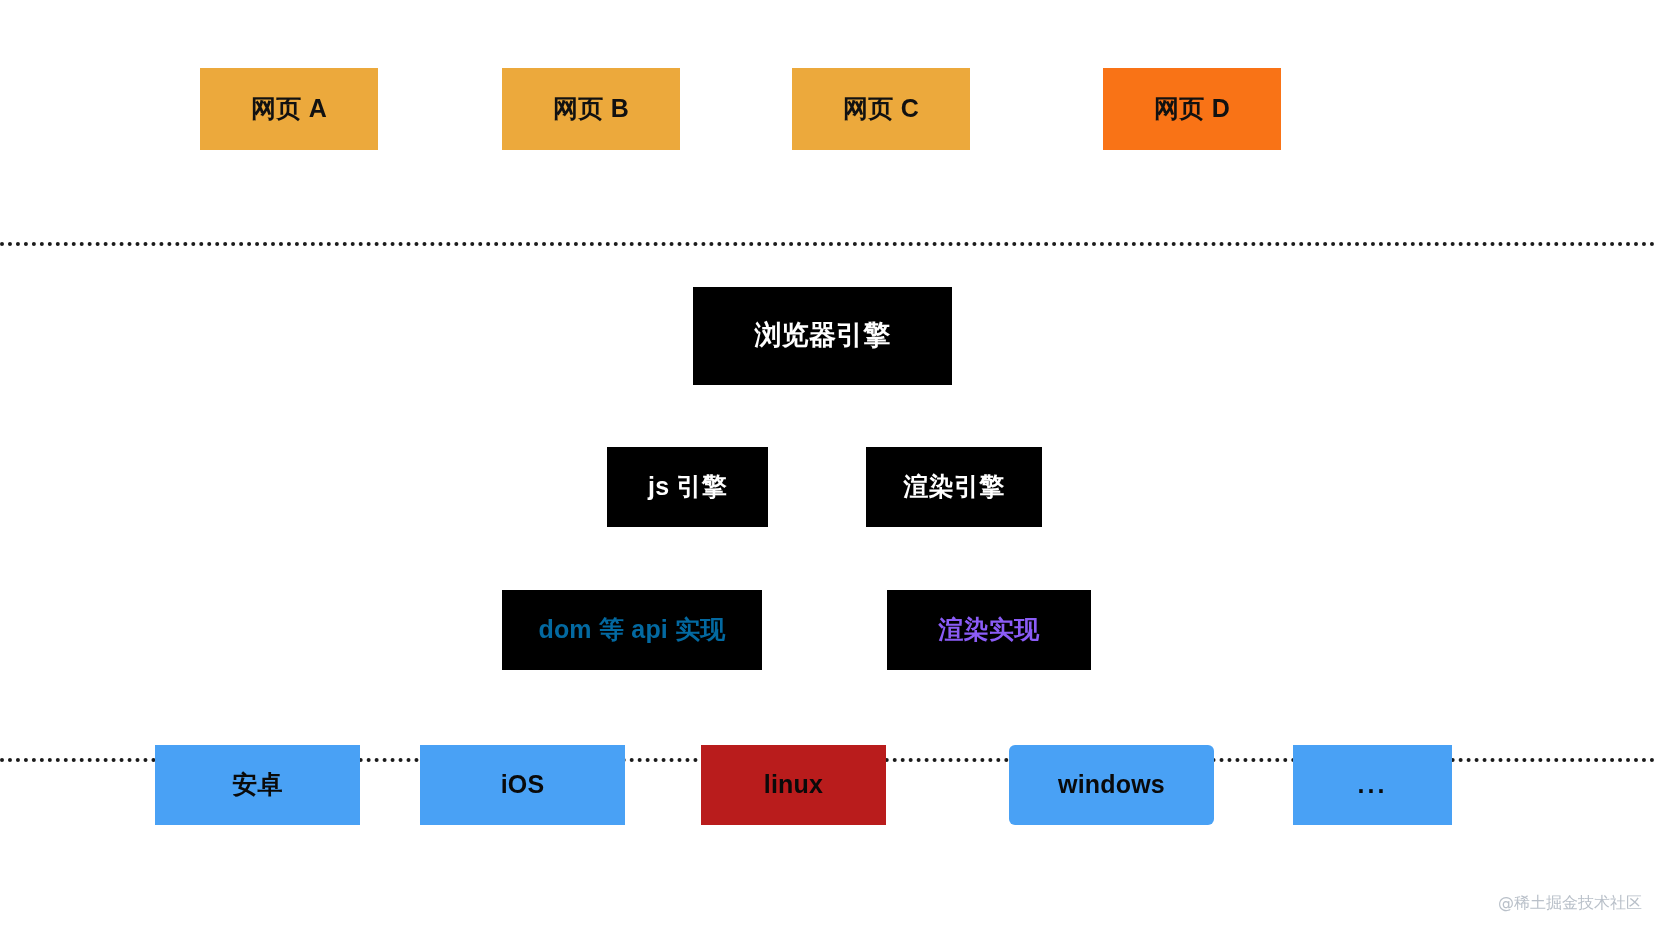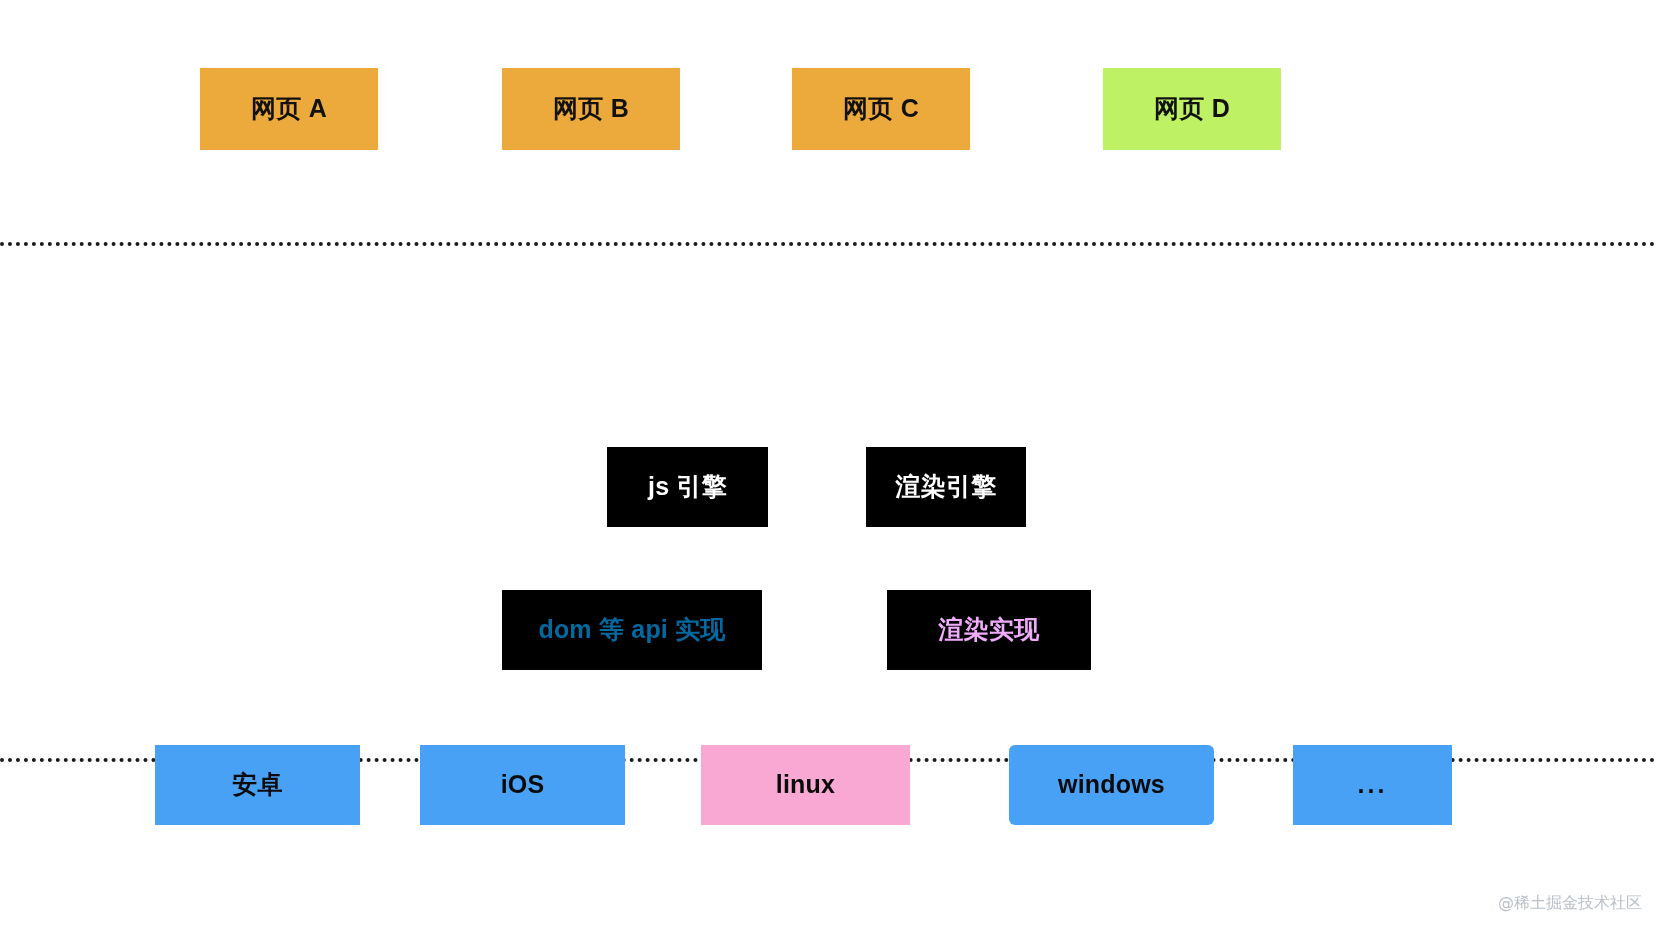--- a/index.html
+++ b/index.html
@@ -88,48 +88,51 @@
 
   <div class="node page-node" style="left: 200px; top: 68px; width: 178px; height: 82px; background: rgb(236, 169, 60);">
     <span>网页 A</span>
   </div>
   <div class="node page-node" style="left: 502px; top: 68px; width: 178px; height: 82px; background: rgb(236, 169, 60);">
     <span>网页 B</span>
   </div>
   <div class="node page-node" style="left: 792px; top: 68px; width: 178px; height: 82px; background: rgb(236, 169, 60);">
     <span>网页 C</span>
   </div>
-  <div class="node page-node" style="left: 1103px; top: 68px; width: 178px; height: 82px; background: #bef264;">
+  <div class="node page-node" style="left: 1103px; top: 68px; width: 178px; height: 82px; background: #f97316;">
     <span>网页 D</span>
   </div>
 
   <div class="divider" style="top: 242px; border-top-color: rgb(27, 27, 27);"></div>
 
+  <div class="node engine-node lg" style="left: 693px; top: 287px; width: 259px; height: 98px; background: rgb(0, 0, 0); color: rgb(255, 255, 255);">
+    <span>浏览器引擎</span>
+  </div>
   <div class="node engine-node" style="left: 607px; top: 447px; width: 161px; height: 80px; background: rgb(0, 0, 0); color: rgb(255, 255, 255);">
     <span>js 引擎</span>
   </div>
-  <div class="node engine-node" style="left: 866px; top: 447px; width: 160px; height: 80px; background: rgb(0, 0, 0); color: rgb(255, 255, 255);">
+  <div class="node engine-node" style="left: 866px; top: 447px; width: 176px; height: 80px; background: rgb(0, 0, 0); color: rgb(255, 255, 255);">
     <span>渲染引擎</span>
   </div>
   <div class="node engine-node" style="left: 502px; top: 590px; width: 260px; height: 80px; background: rgb(0, 0, 0); color: #0369a1;">
     <span>dom 等 api 实现</span>
   </div>
-  <div class="node engine-node" style="left: 887px; top: 590px; width: 204px; height: 80px; background: rgb(0, 0, 0); color: #f0abfc;">
+  <div class="node engine-node" style="left: 887px; top: 590px; width: 204px; height: 80px; background: rgb(0, 0, 0); color: #8b5cf6;">
     <span>渲染实现</span>
   </div>
 
   <div class="divider" style="top: 758px; border-top-color: rgb(27, 27, 27);"></div>
 
   <div class="node os-node" style="left: 155px; top: 745px; width: 205px; height: 80px; background: rgb(73, 161, 245);">
     <span>安卓</span>
   </div>
   <div class="node os-node" style="left: 420px; top: 745px; width: 205px; height: 80px; background: rgb(73, 161, 245);">
     <span>iOS</span>
   </div>
-  <div class="node os-node" style="left: 701px; top: 745px; width: 209px; height: 80px; background: #f9a8d4; justify-content: center;">
+  <div class="node os-node" style="left: 701px; top: 745px; width: 185px; height: 80px; background: #b91c1c; justify-content: center;">
     <span>linux</span>
   </div>
   <div class="node os-node" style="left: 1009px; top: 745px; width: 205px; height: 80px; background: rgb(73, 161, 245); border-radius: 6px;">
     <span>windows</span>
   </div>
   <div class="node os-node ellipsis" style="left: 1293px; top: 745px; width: 159px; height: 80px; background: rgb(73, 161, 245);">
     <span>...</span>
   </div>
 
   <div class="watermark" style="color: rgb(185, 192, 201);">@稀土掘金技术社区</div>

